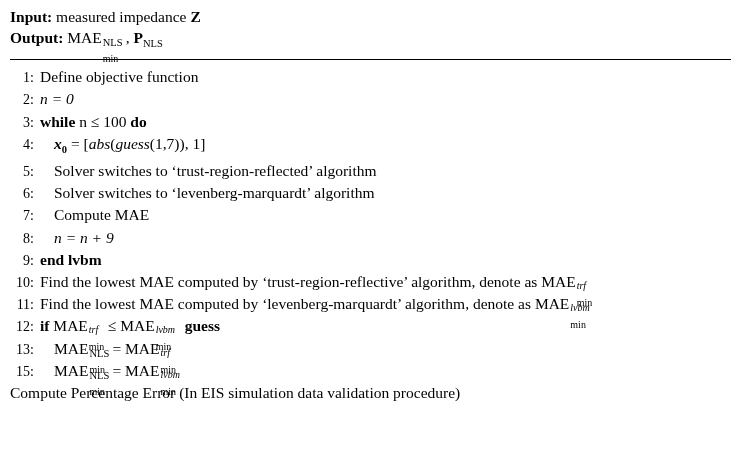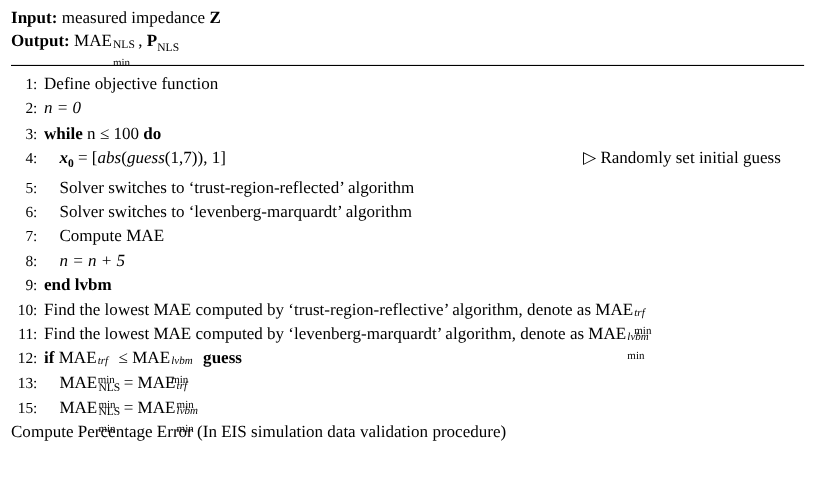--- a/index.html
+++ b/index.html
@@ -148,41 +148,40 @@
     </div>
 
     <div class="step">
       <span class="num">3:</span>
       <span class="body-txt"><span class="bold">while</span> <span>n ≤ 100</span> <span class="bold">do</span></span>
     </div>
 
     <div class="step">
       <span class="num">4:</span>
       <span class="body-txt ind1"><span class="bm it">x</span><span class="sub-only bm">0</span><span> = [</span><span class="it">abs</span><span>(</span><span class="it">guess</span><span>(1,7)), 1]</span></span>
-      <span class="comment"><span>▷</span> <span>Randomly set initial guess</span></span>
     </div>
 
     <div class="step">
       <span class="num">5:</span>
       <span class="body-txt ind1">Solver switches to ‘trust-region-reflected’ algorithm</span>
     </div>
 
     <div class="step">
       <span class="num">6:</span>
       <span class="body-txt ind1">Solver switches to ‘levenberg-marquardt’ algorithm</span>
     </div>
 
     <div class="step">
       <span class="num">7:</span>
       <span class="body-txt ind1">Compute MAE</span>
     </div>
 
     <div class="step">
       <span class="num">8:</span>
-      <span class="body-txt ind1 it">n = n + 5</span>
+      <span class="body-txt ind1 it">n = n + 9</span>
     </div>
 
     <div class="step">
       <span class="num">9:</span>
       <span class="body-txt bold">end lvbm</span>
     </div>
 
     <div class="step">
       <span class="num">10:</span>
       <span class="body-txt"><span>Find the lowest MAE computed by ‘trust-region-reflective’ algorithm, denote as</span>

